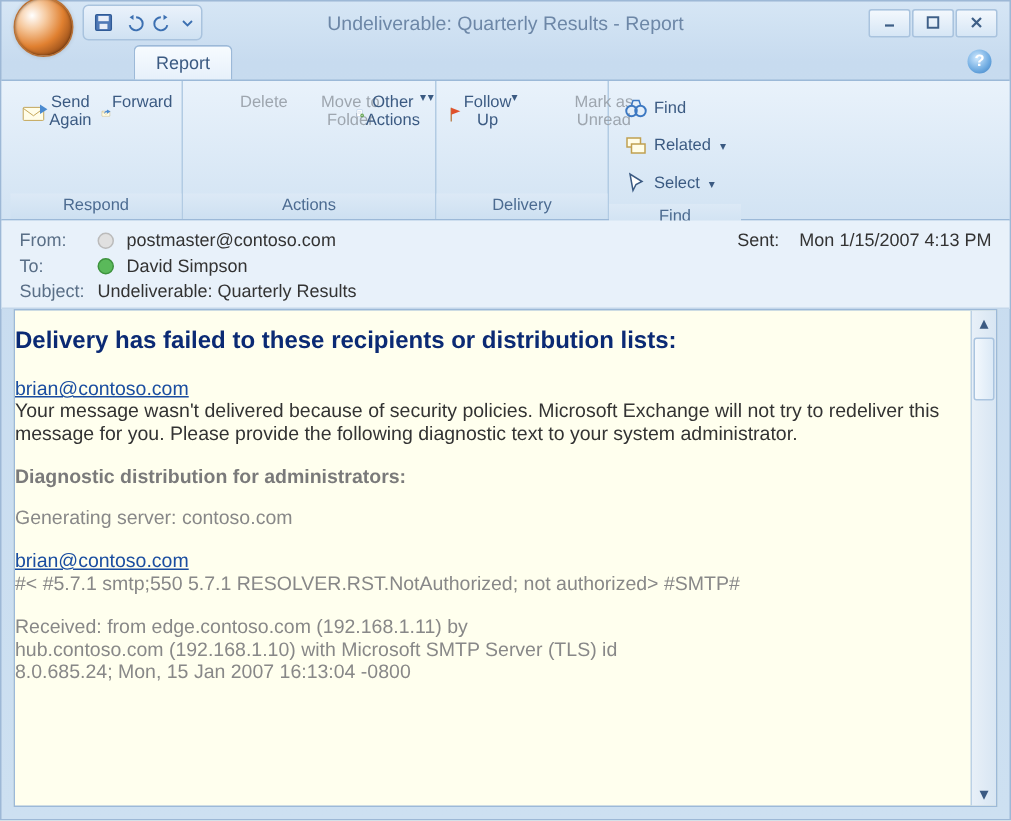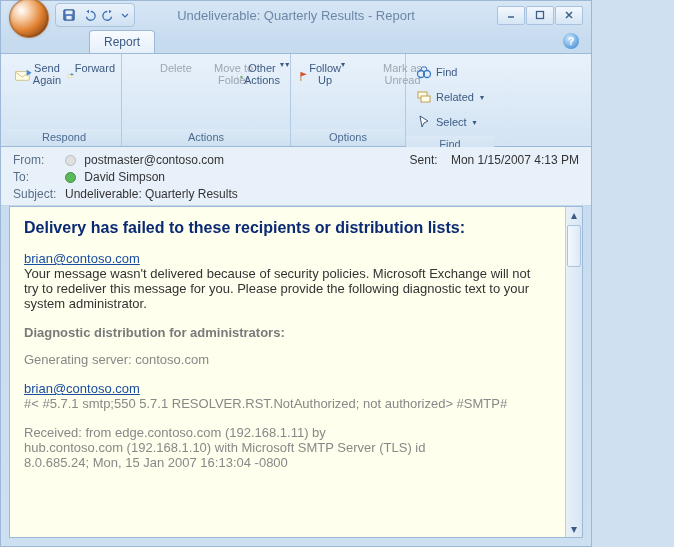--- a/index.html
+++ b/index.html
@@ -4,21 +4,21 @@
 <style>
   html, body {
     margin: 0; padding: 0;
     width: 674px; height: 547px;
     font-family: "Segoe UI", Tahoma, sans-serif;
     font-size: 12px;
     background: #cfe0f0;
     overflow: hidden;
   }
   .window {
-    width: 592px; height: 547px;
+    width: 674px; height: 547px;
     background: linear-gradient(to bottom, #d6e6f5 0, #c7dbef 40px, #cde0f1 100%);
     border: 1px solid #9db8d6;
     box-sizing: border-box;
     display: flex; flex-direction: column;
   }
   
   .titlebar {
     height: 28px;
     display: flex; align-items: center;
     padding: 0 6px;
@@ -158,21 +158,21 @@
   .bodyscroll {
     position:absolute; top:0; right:0; width:16px; height:100%;
     background: linear-gradient(to right,#e8f0f8,#d8e6f3);
     border-left:1px solid #bcd1e6;
     display:flex; flex-direction:column; align-items:center;
   }
   .scrbtn{width:14px;height:16px;display:flex;align-items:center;justify-content:center;color:#3b5a82;}
   .thumb{width:12px;flex:0 0 40px;margin-top:2px;border:1px solid #aac4df;border-radius:2px;
     background:linear-gradient(to right,#f3f8fd,#dbe9f6);}
   .body {
-    padding: 12px 18px 12px 14px;
+    padding: 12px 18px 12px 0;
     height: 100%; box-sizing: border-box;
     overflow: hidden;
     margin-right: 16px;
     color:#333;
   }
   .ndr-title { color:#0b2a74; font-weight:bold; font-size:16px; margin-bottom:14px;}
   .ndr-link { color:#1a4da0; text-decoration:underline; }
   .ndr-text { font-size:13px; margin-bottom:14px; }
   .ndr-text.gray { color:#888; }
   .ndr-sub { color:#7a7a7a; font-weight:bold; font-size:13px; margin-bottom:12px;}
@@ -319,21 +319,21 @@
           <div class="ico">
             <svg viewBox="0 0 32 32">
                 <rect x="5" y="10" width="22" height="14" fill="#f2f2f2" stroke="#bfc4ca"></rect>
                 <path d="M5 10l11 8 11-8" fill="none" stroke="#bfc4ca"></path>
               </svg>
           </div>
           <div class="lbl">Mark as
 Unread</div>
         </div>
       </div>
-      <div class="group-label">Options</div>
+      <div class="group-label">Delivery</div>
     </div>
 
     <div class="group" style="border-right:none;">
       <div class="group-body">
         <div class="smallstack">
           <div class="smallbtn">
             <span class="sico">
               <svg viewBox="0 0 16 16">
                   <circle cx="5" cy="10" r="3.5" fill="none" stroke="#3c78c2" stroke-width="1.3"></circle>
                   <circle cx="11" cy="10" r="3.5" fill="none" stroke="#3c78c2" stroke-width="1.3"></circle>

